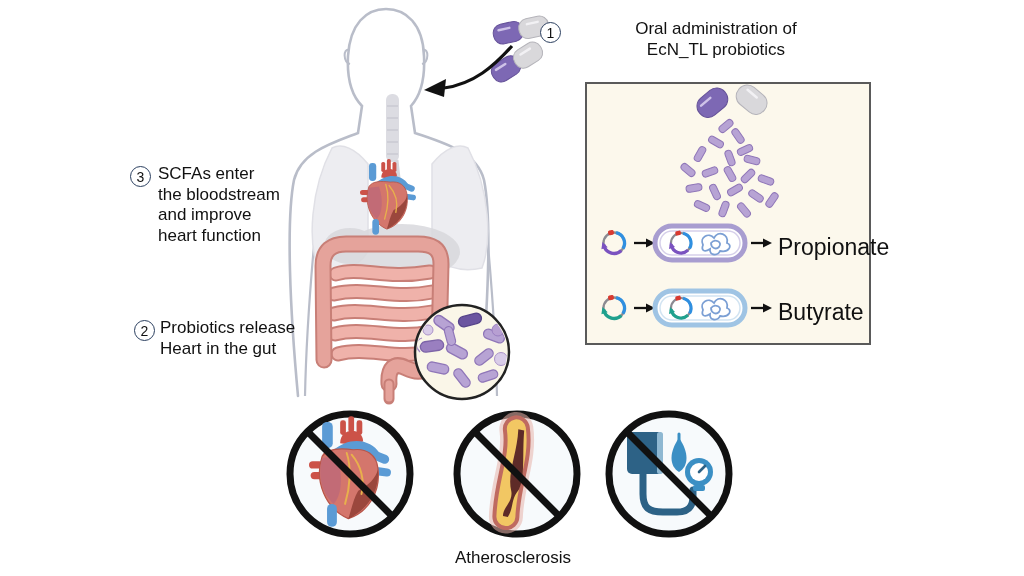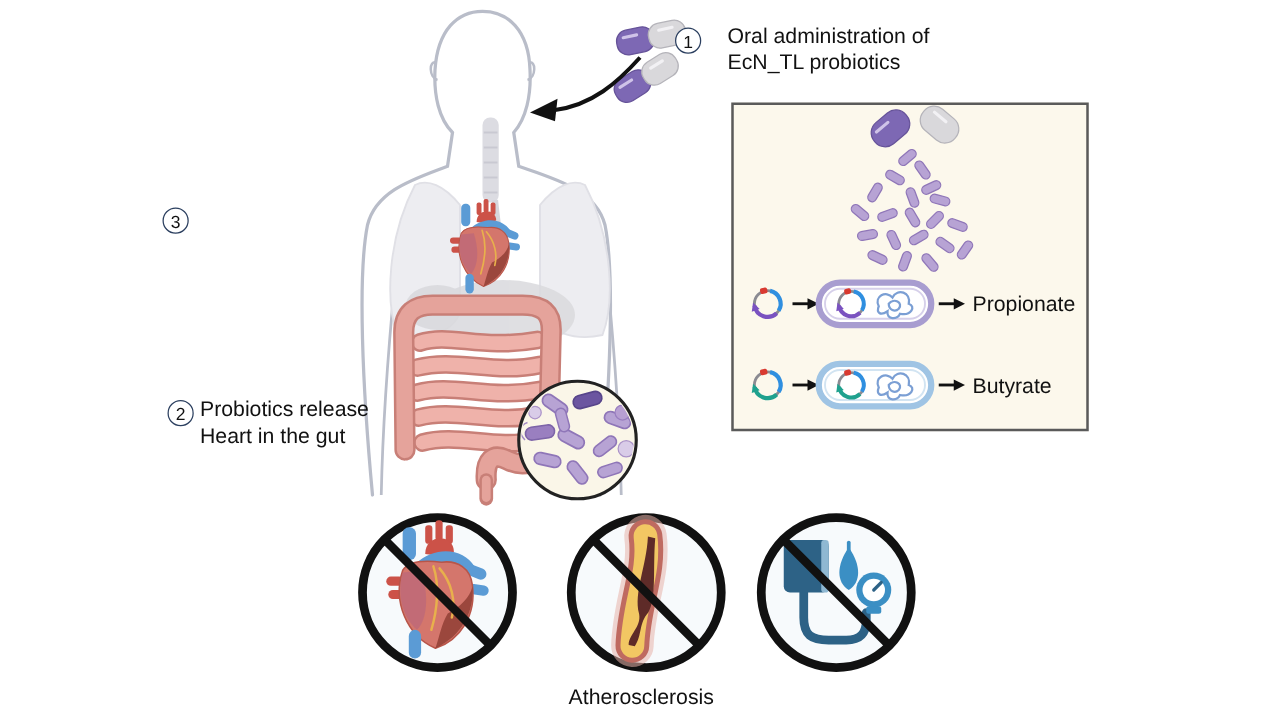--- a/index.html
+++ b/index.html
@@ -15,21 +15,21 @@
   body{font-family:"Liberation Sans","DejaVu Sans",sans-serif;background:#fff;}
   #canvas{position:relative;width:1024px;height:576px;background:#fff;overflow:hidden;}
   #panel-box{position:absolute;left:585px;top:82px;width:286px;height:263px;
     background:var(--panel-bg);border:2px solid var(--panel-border);box-sizing:border-box;}
   #art{position:absolute;left:0;top:0;pointer-events:none;}
   .step-badge{position:absolute;width:21px;height:21px;border-radius:50%;
     border:1.7px solid var(--step-circle-border);background:#fff;color:var(--text-color);
     font-size:14px;display:flex;align-items:center;justify-content:center;box-sizing:border-box;}
   .step-text{position:absolute;font-size:17px;line-height:20.5px;color:var(--text-color);
     white-space:pre-line;}
-  .product-label{position:absolute;font-size:17px;color:var(--text-color);}
+  .product-label{position:absolute;font-size:23px;color:var(--text-color);}
   .condition-label{position:absolute;width:170px;text-align:center;font-size:17px;color:var(--text-color);}
 </style>
 </head>
 <body>
 
 <div id="canvas">
 
   <div id="panel-box"></div>
 
   <svg id="art" width="1024" height="576" viewBox="0 0 1024 576">
@@ -251,24 +251,28 @@
         <circle cx="30" cy="-2" r="14" fill="#3b8fc4"></circle>
         <circle cx="30" cy="-2" r="9" fill="#ffffff"></circle>
         <line x1="30" y1="-2" x2="36" y2="-8" stroke="#2d6286" stroke-width="2.6" stroke-linecap="round"></line>
         <rect x="24" y="11" width="12" height="6" rx="2" fill="#3b8fc4"></rect>
       </g>
       <line x1="629" y1="434" x2="709" y2="514" style="stroke:var(--prohibition-black)" stroke-width="7" stroke-linecap="round"></line>
     </g>
   </svg>
 
   <div class="step-badge" style="left:540px;top:22px;">1</div>
-  <div class="step-text" style="left:582px;top:19px;width:200px;">Oral administration of
+  <div class="step-text" style="left:616px;top:19px;width:200px;text-align:center;">Oral administration of
 EcN_TL probiotics</div>
 
   <div class="step-badge" style="left:130px;top:166px;">3</div>
+  <div class="step-text" style="left:158px;top:164px;width:160px;">SCFAs enter
+the bloodstream
+and improve
+heart function</div>
 
   <div class="step-badge" style="left:134px;top:320px;">2</div>
   <div class="step-text" style="left:160px;top:318px;width:170px;">Probiotics release
 Heart in the gut</div>
 
   <div class="product-label" style="left:778px;top:234px;">Propionate</div>
   <div class="product-label" style="left:778px;top:299px;">Butyrate</div>
 
   <div class="condition-label" style="left:428px;top:548px;">Atherosclerosis</div>
 </div>

